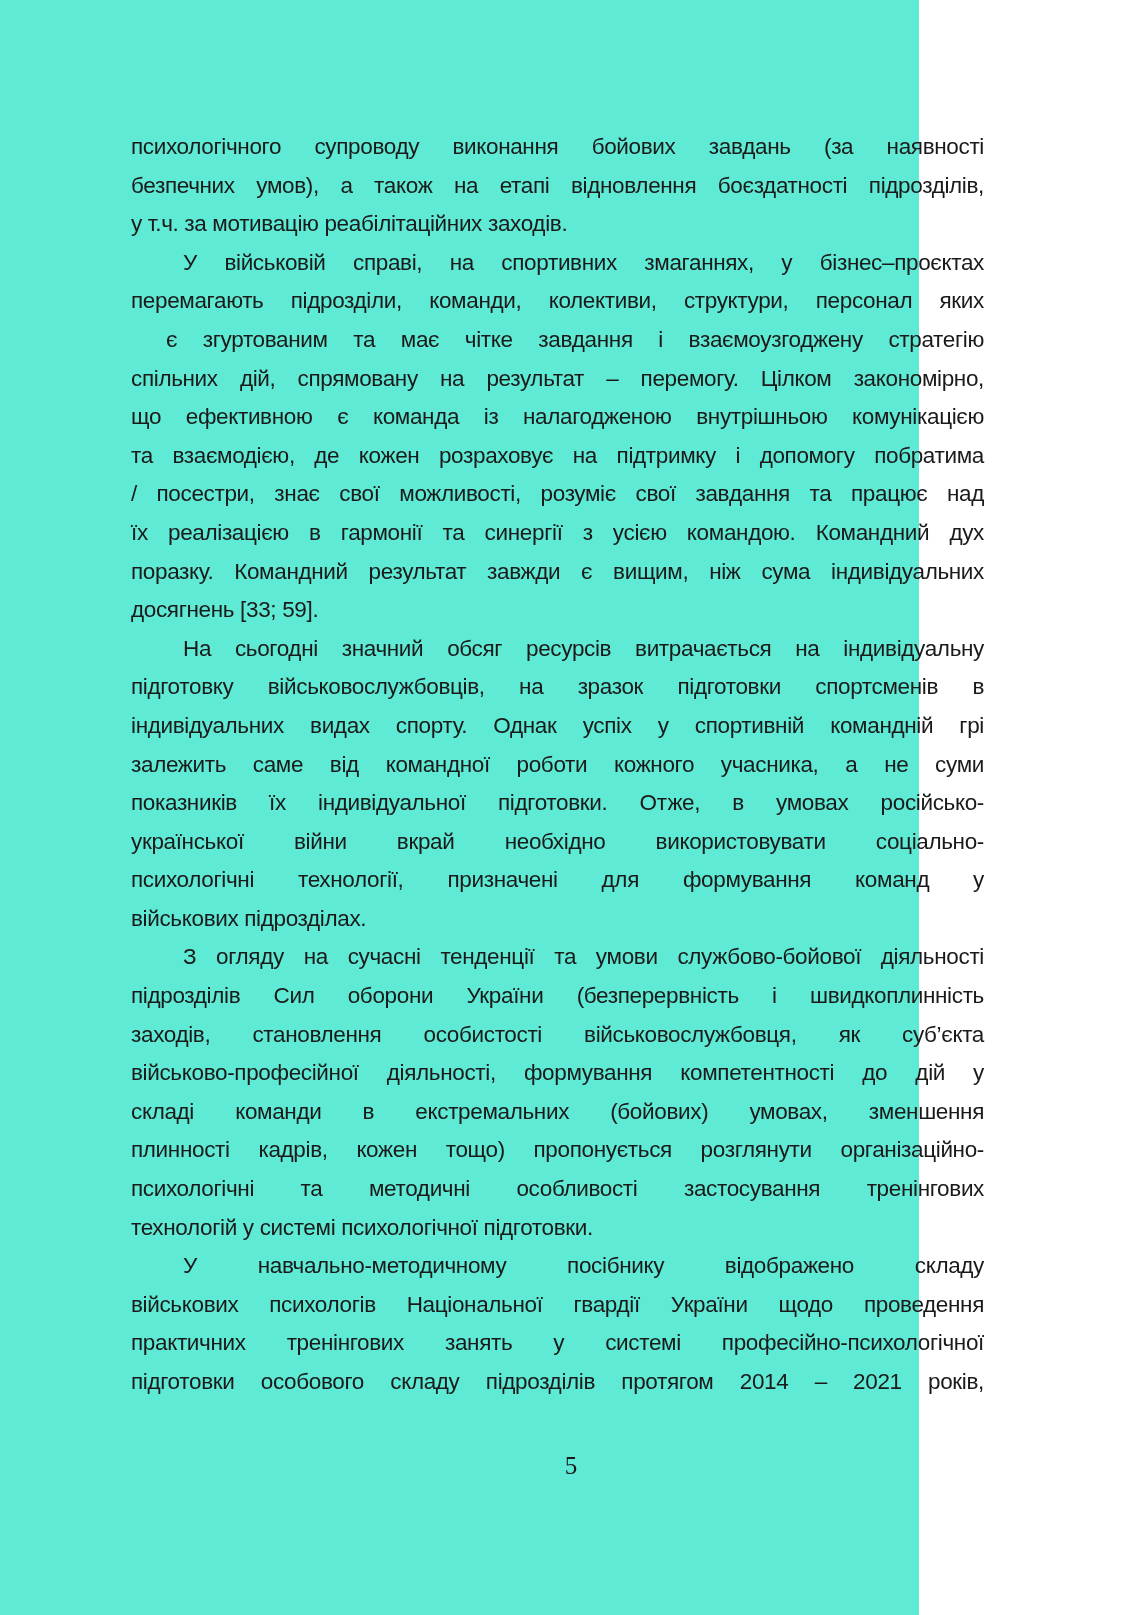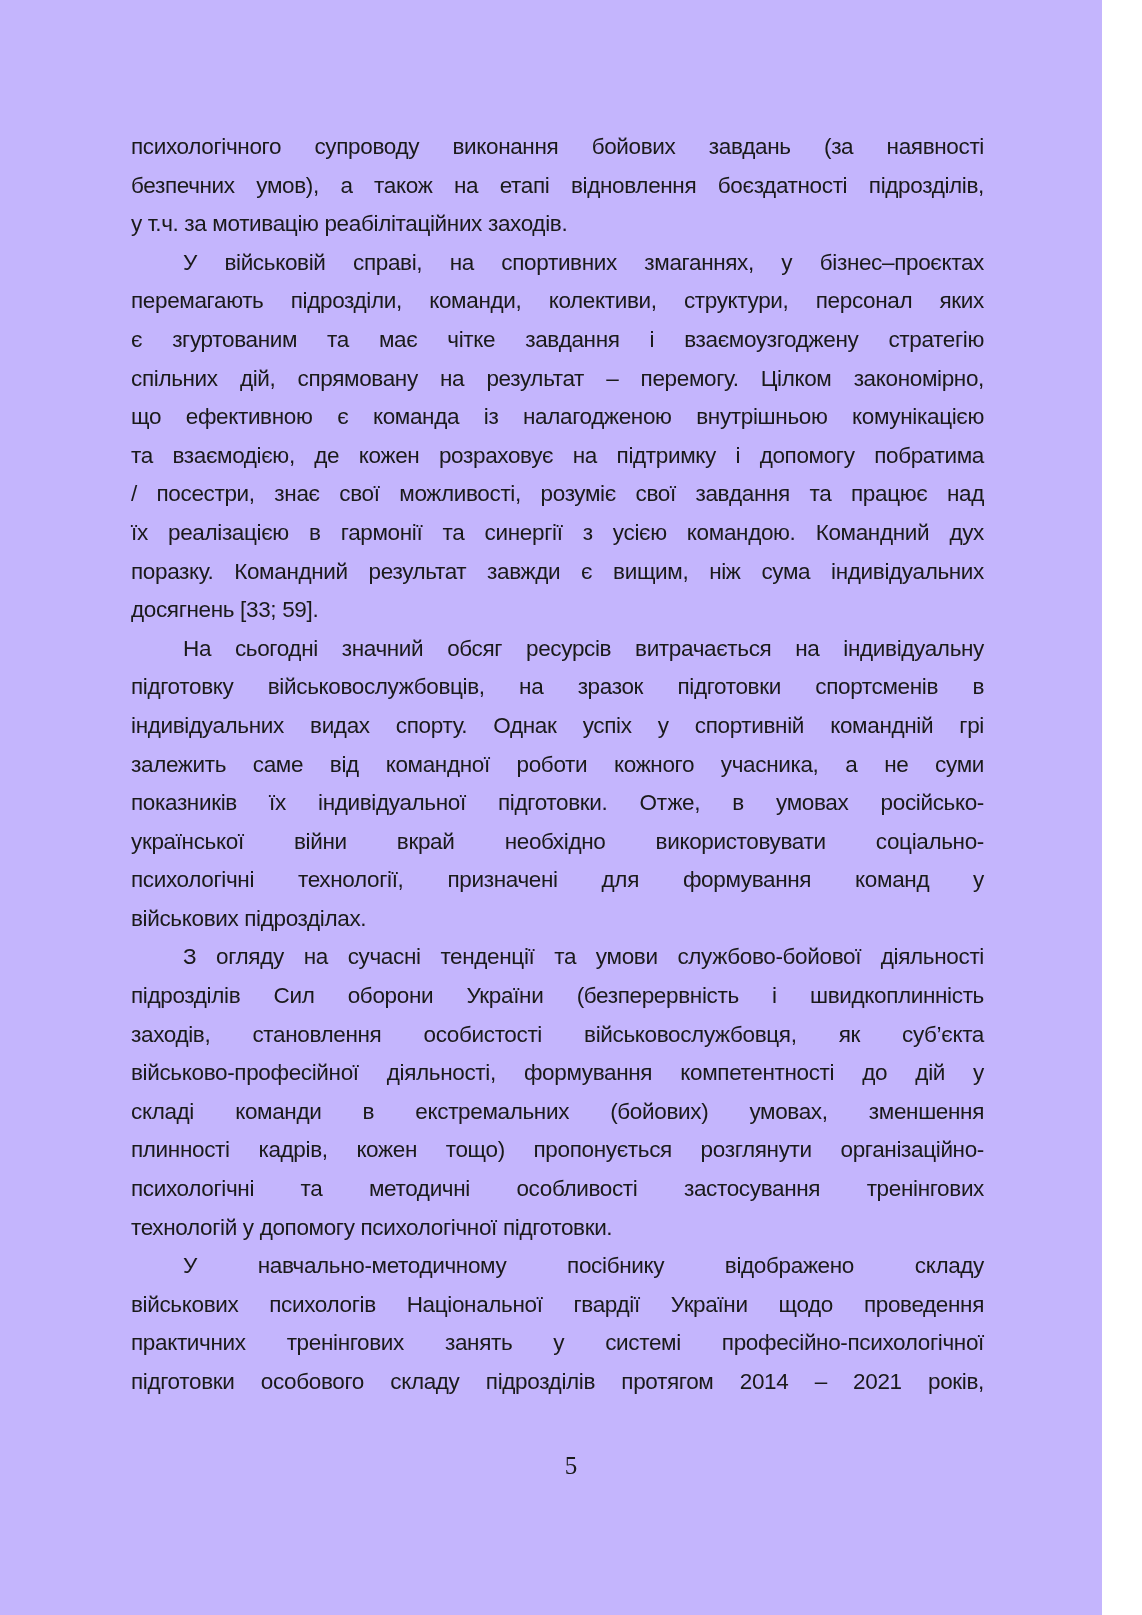--- a/index.html
+++ b/index.html
@@ -10,23 +10,23 @@
     body {
       width: 1142px;
       height: 1615px;
       position: relative;
       overflow: hidden;
     }
     .page {
       position: absolute;
       left: 0;
       top: 0;
-      width: 1102px;
+      width: 919px;
       height: 1615px;
-      background: #c4b5fd;
+      background: #5eead4;
       text-decoration: underline;
     }
     .text-body {
       position: absolute;
       left: 131px;
       top: 128px;
       width: 853px;
       font-family: "Liberation Sans", sans-serif;
       font-size: 22.5px;
       line-height: 38.6px;
@@ -69,21 +69,21 @@
 <div class="page">
   <div class="text-body" id="text-body">
       <div class="para">
         <span class="line" style="text-indent: 0px;">психологічного супроводу виконання бойових завдань (за наявності</span>
         <span class="line" style="text-indent: 0px;">безпечних умов), а також на етапі відновлення боєздатності підрозділів,</span>
         <span class="line last" style="text-indent: 0px;">у т.ч. за мотивацію реабілітаційних заходів.</span>
       </div>
       <div class="para indent">
         <span class="line" style="text-indent: 52px;">У військовій справі, на спортивних змаганнях, у бізнес–проєктах</span>
         <span class="line" style="text-indent: 0px;">перемагають підрозділи, команди, колективи, структури, персонал яких</span>
-        <span class="line" style="text-indent: 0px;">є згуртованим та має чітке завдання і взаємоузгоджену стратегію</span>
+        <span class="line" style="text-indent: 0px; margin-left: 35px;">є згуртованим та має чітке завдання і взаємоузгоджену стратегію</span>
         <span class="line" style="text-indent: 0px;">спільних дій, спрямовану на результат – перемогу. Цілком закономірно,</span>
         <span class="line" style="text-indent: 0px;">що ефективною є команда із налагодженою внутрішньою комунікацією</span>
         <span class="line" style="text-indent: 0px;">та взаємодією, де кожен розраховує на підтримку і допомогу побратима</span>
         <span class="line" style="text-indent: 0px;">/ посестри, знає свої можливості, розуміє свої завдання та працює над</span>
         <span class="line" style="text-indent: 0px;">їх реалізацією в гармонії та синергії з усією командою. Командний дух</span>
         <span class="line" style="text-indent: 0px;">поразку. Командний результат завжди є вищим, ніж сума індивідуальних</span>
         <span class="line last" style="text-indent: 0px;">досягнень [33; 59].</span>
       </div>
       <div class="para indent">
         <span class="line" style="text-indent: 52px;">На сьогодні значний обсяг ресурсів витрачається на індивідуальну</span>
@@ -96,21 +96,21 @@
         <span class="line last" style="text-indent: 0px;">військових підрозділах.</span>
       </div>
       <div class="para indent">
         <span class="line" style="text-indent: 52px;">З огляду на сучасні тенденції та умови службово-бойової діяльності</span>
         <span class="line" style="text-indent: 0px;">підрозділів Сил оборони України (безперервність і швидкоплинність</span>
         <span class="line" style="text-indent: 0px;">заходів, становлення особистості військовослужбовця, як суб’єкта</span>
         <span class="line" style="text-indent: 0px;">військово-професійної діяльності, формування компетентності до дій у</span>
         <span class="line" style="text-indent: 0px;">складі команди в екстремальних (бойових) умовах, зменшення</span>
         <span class="line" style="text-indent: 0px;">плинності кадрів, кожен тощо) пропонується розглянути організаційно-</span>
         <span class="line" style="text-indent: 0px;">психологічні та методичні особливості застосування тренінгових</span>
-        <span class="line last" style="text-indent: 0px;">технологій у допомогу психологічної підготовки.</span>
+        <span class="line last" style="text-indent: 0px;">технологій у системі психологічної підготовки.</span>
       </div>
       <div class="para indent">
         <span class="line" style="text-indent: 52px;">У навчально-методичному посібнику відображено складу</span>
         <span class="line" style="text-indent: 0px;">військових психологів Національної гвардії України щодо проведення</span>
         <span class="line" style="text-indent: 0px;">практичних тренінгових занять у системі професійно-психологічної</span>
         <span class="line" style="text-indent: 0px;">підготовки особового складу підрозділів протягом 2014 – 2021 років,</span>
       </div>
     </div>
   <div class="page-number">5</div>
 </div>

